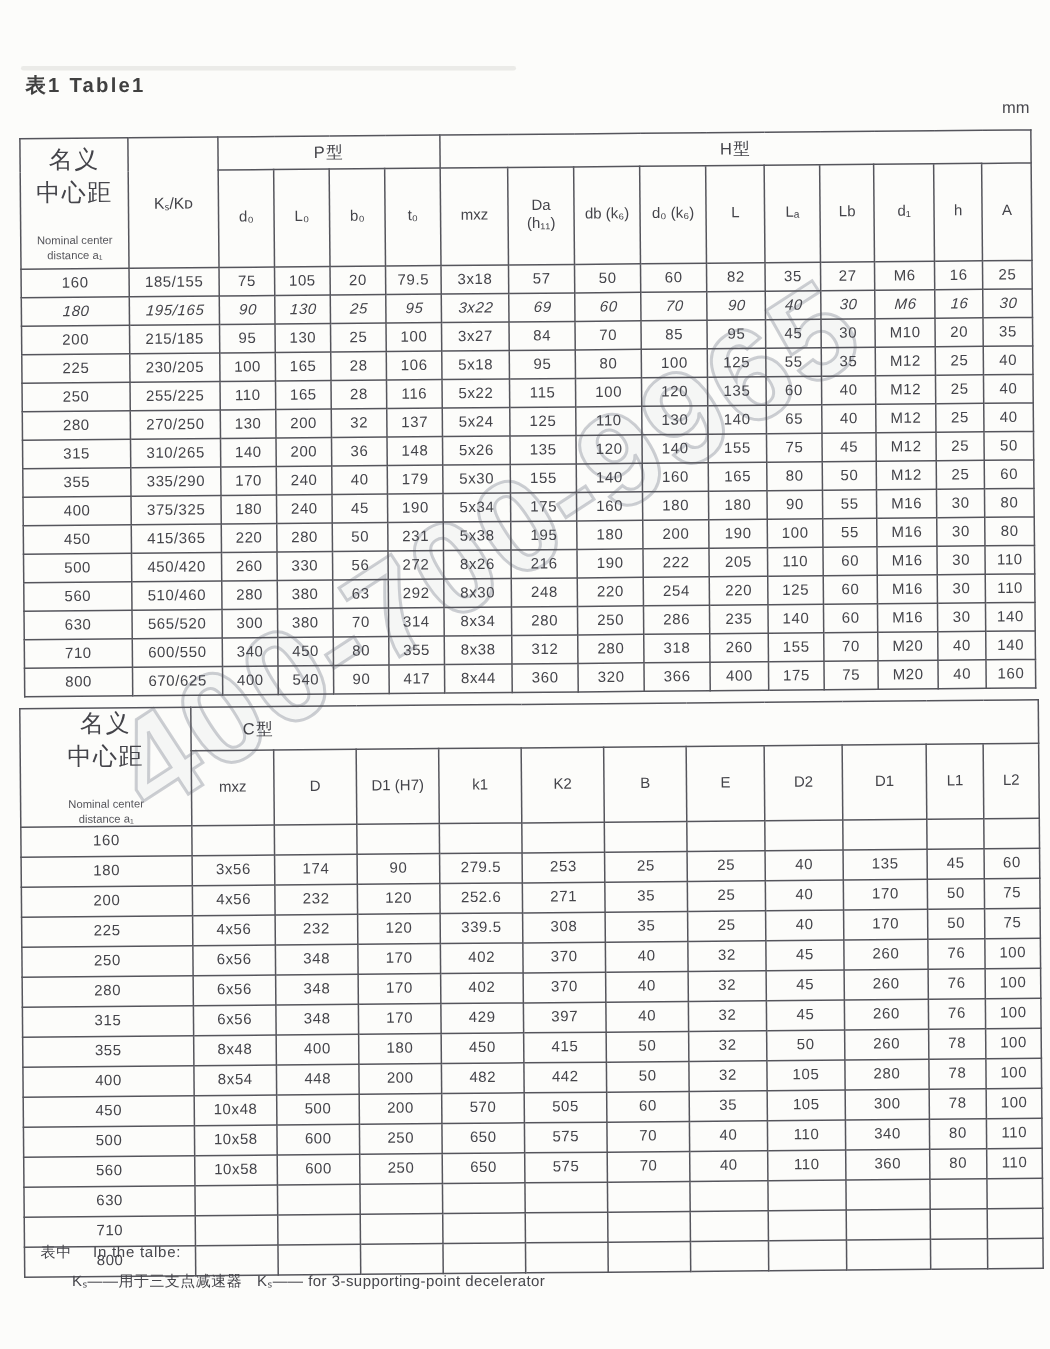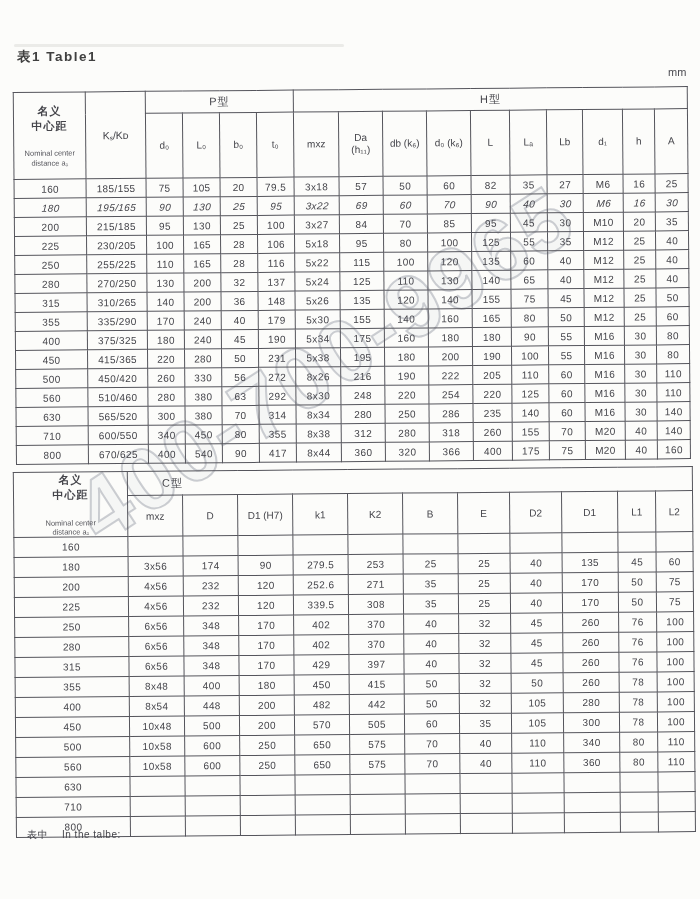--- a/index.html
+++ b/index.html
@@ -28,21 +28,21 @@
 
   th,td{border:1px solid #55555c;padding:0;text-align:center;vertical-align:middle;
     font-weight:normal;color:#44444a;overflow:hidden;}
 
   thead th{font-size:10.5px;}
   .group-th{height:21px;font-size:11px;letter-spacing:1px;}
   #table1 .cols-row th{height:64px;font-size:10px;white-space:pre-line;line-height:1.25;}
   #table2 .group-th{height:23px;}
   #table2 .cols-row th{height:40px;font-size:10px;white-space:pre-line;}
 
-  .nominal-th .zh{font-size:11px;line-height:1.35;white-space:pre-line;letter-spacing:1px;font-weight:bold;}
+  .nominal-th .zh{font-size:16px;line-height:1.35;white-space:pre-line;letter-spacing:1px;}
   .nominal-th .en{font-size:7.5px;line-height:1.25;white-space:pre-line;margin-top:16px;color:#55555b;}
   .kcol-th{font-size:10.5px;}
 
   #table1 tbody td{height:18px;font-size:10px;letter-spacing:.4px;}
   #table2 tbody td{height:19px;font-size:10px;letter-spacing:.4px;}
 
   tr.warp td{font-style:italic;font-size:11.5px;transform:skewX(-4deg);}
 
   .watermark{
     position:absolute;left:85px;top:468px;height:104px;line-height:104px;
@@ -643,14 +643,17 @@
           <td></td>
           <td></td>
         </tr>
       </tbody>
   </table>
 
   <div class="footnote">
     <div class="fn-head">
       <span class="zh">表中</span><span>In the talbe:</span>
     </div>
+    <div class="fn-line">
+      <span>Kₛ</span><span>——用于三支点减速器</span><span class="seg2">Kₛ</span><span>—— for 3-supporting-point decelerator</span>
+    </div>
   </div>
 </div>
 
 </body></html>

